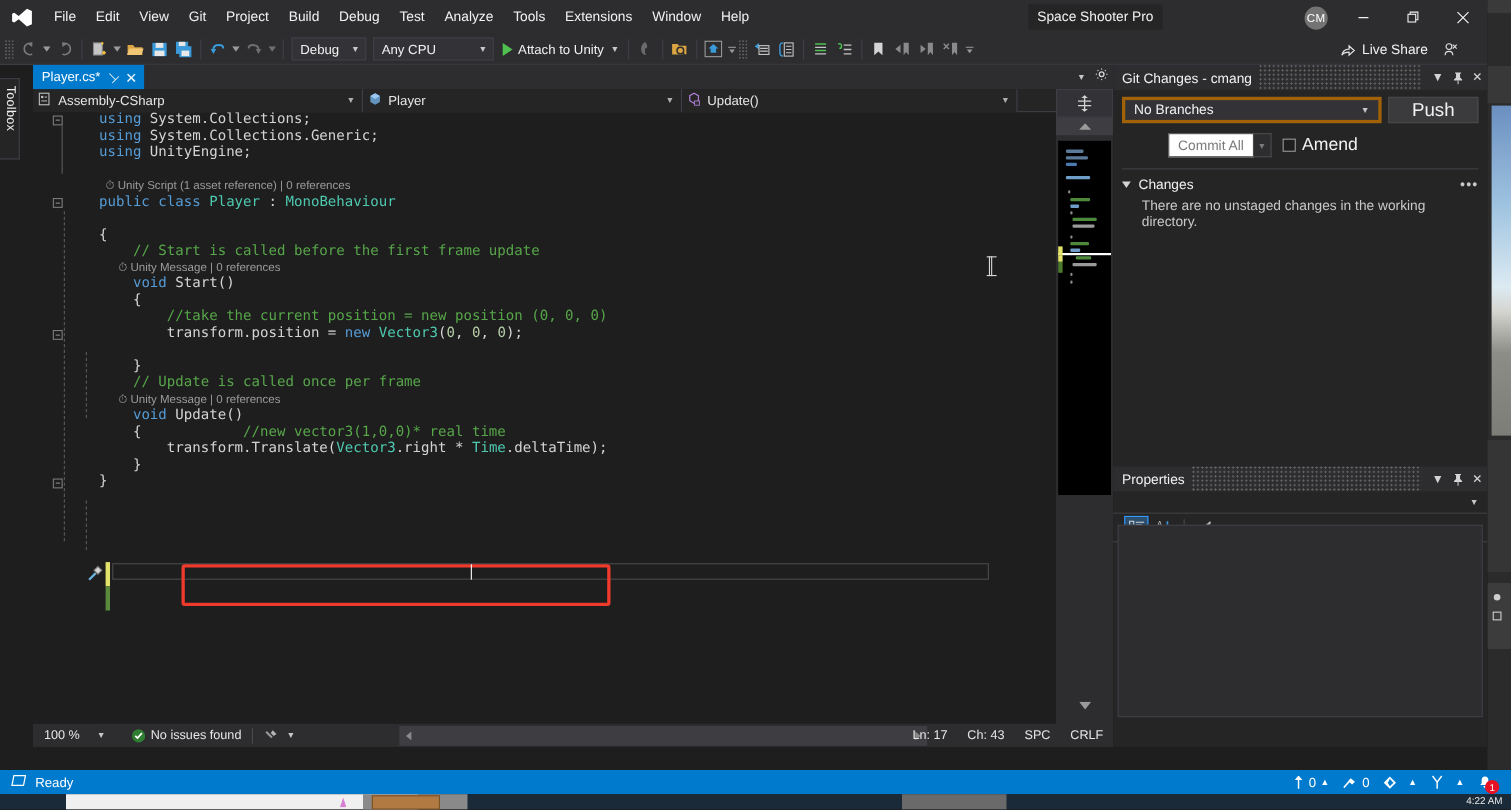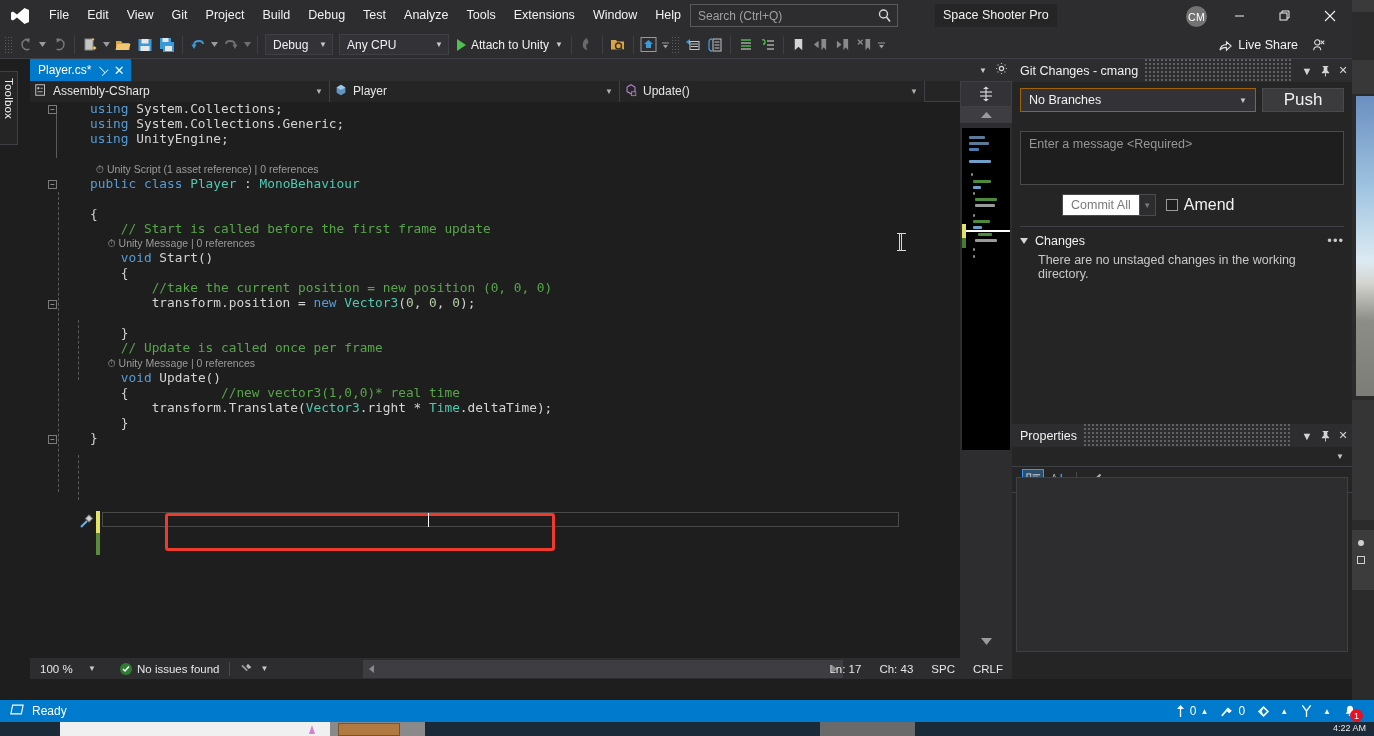--- a/index.html
+++ b/index.html
@@ -210,21 +210,21 @@
   }
   .pane-title { white-space:nowrap; }
   .pane-dots { flex:1; height:23px;
     background-image: radial-gradient(#6a6a6a 1px, transparent 1px);
     background-size:4px 4px; background-position:0 11px; margin:0 6px; opacity:.85; }
   .pane-btn { width:18px; height:23px; display:flex; align-items:center; justify-content:center; font-size:11px; color:#d4d4d4; }
 
   .git-body { padding:6px 8px 0 8px; }
   .branchrow { display:flex; gap:6px; }
   .branch-combo {
-    flex:1; height:24px; background:#333337; border:1px solid #a16207; color:#f1f1f1;
+    flex:1; height:24px; background:#333337; border:3px solid #a16207; color:#f1f1f1;
     font-size:12.5px; display:flex; align-items:center; padding:0 4px 0 8px;
   }
   .branch-combo .bv { flex:1; }
   .push-btn {
     width:82px; height:24px; background:#3b3b3d; border:1px solid #4a4a4c;
     color:#f1f1f1; font-size:17px; display:flex; align-items:center; justify-content:center;
   }
   .msgbox {
     margin-top:19px; height:54px; background:#1e1e1e; border:1px solid #4a4a4c;
     font-size:12.5px; color:#969696; padding:5px 8px;
@@ -306,29 +306,20 @@
       <div class="menu-item">Build</div>
       <div class="menu-item">Debug</div>
       <div class="menu-item">Test</div>
       <div class="menu-item">Analyze</div>
       <div class="menu-item">Tools</div>
       <div class="menu-item">Extensions</div>
       <div class="menu-item">Window</div>
       <div class="menu-item">Help</div>
     </div>
 
-    <div class="search-box">
-      <div class="ph">Search (Ctrl+Q)</div>
-      <div class="mag">
-        <svg width="16" height="16" viewBox="0 0 16 16">
-          <circle cx="6.5" cy="6" r="4" fill="none" stroke="#d4d4d4" stroke-width="1.4"></circle>
-          <line x1="9.5" y1="9" x2="13" y2="13.5" stroke="#d4d4d4" stroke-width="1.6"></line>
-        </svg>
-      </div>
-    </div>
 
     <div class="app-title">Space Shooter Pro</div>
     <div class="avatar">CM</div>
 
     <div class="wincontrols">
       <div class="wc">
         <svg width="11" height="11" viewBox="0 0 11 11">
             <line x1="1" y1="6" x2="10" y2="6" stroke="#f1f1f1" stroke-width="1"></line>
           </svg>
       </div>
@@ -744,23 +735,20 @@
 
       <div class="git-body">
         <div class="branchrow">
           <div class="branch-combo">
             <span class="bv">No Branches</span>
             <span style="font-size:8px;color:#c8c8c8;padding:0 4px">▼</span>
           </div>
           <div class="push-btn">Push</div>
         </div>
 
-        <div class="msgbox">
-          <span>Enter a message &lt;Required&gt;</span>
-        </div>
 
         <div class="commitrow">
           <div style="display:flex">
             <div class="commit-btn">Commit All</div>
             <div class="commit-arrow">▼</div>
           </div>
           <div class="amendrow">
             <span class="cbx"></span>
             <span>Amend</span>
           </div>

